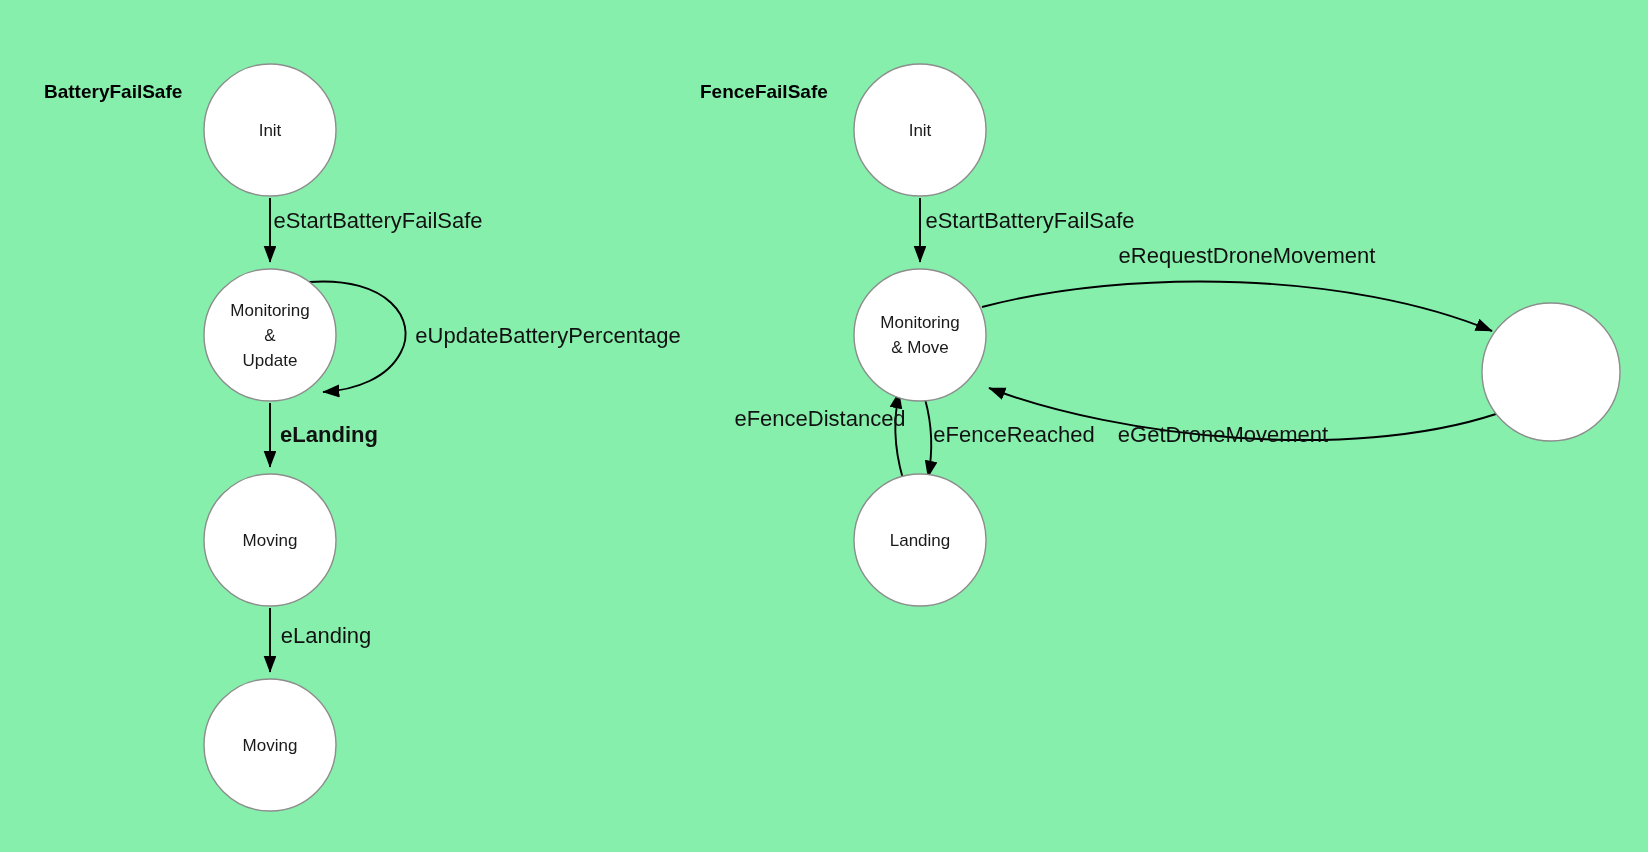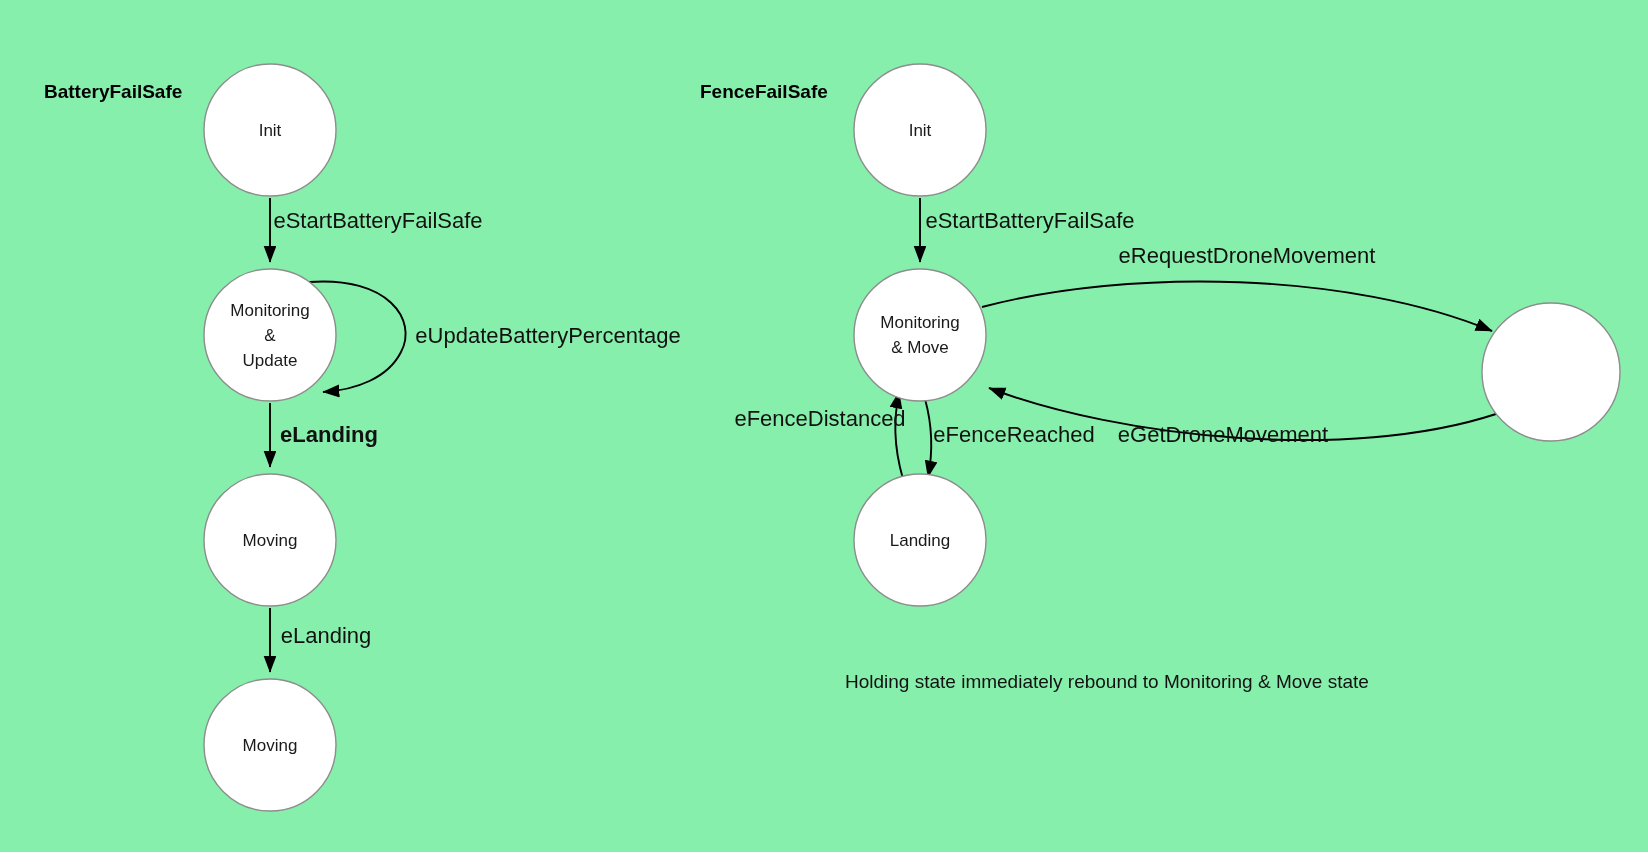--- a/index.html
+++ b/index.html
@@ -141,15 +141,14 @@
   <div class="edge-label" style="left:531px; top:336px;margin-left:17px;">eUpdateBatteryPercentage</div>
   <div class="edge-label" style="left:329px; top:435px;font-weight:bold;">eLanding</div>
   <div class="edge-label" style="left:326px; top:636px;">eLanding</div>
 
   <div class="edge-label" style="left:1030px; top:221px;">eStartBatteryFailSafe</div>
   <div class="edge-label" style="left:1247px; top:256px;">eRequestDroneMovement</div>
   <div class="edge-label" style="left:1223px; top:435px;">eGetDroneMovement</div>
   <div class="edge-label" style="left:820px; top:419px;text-align:center;">eFenceDistanced</div>
   <div class="edge-label" style="left:1014px; top:435px;text-align:right;">eFenceReached</div>
 
-  <div class="caption" style="left:845px; top:682px;">Holding state immediately rebound to Monitoring &amp; Move state</div>
 
 </div>
 
 </body></html>

